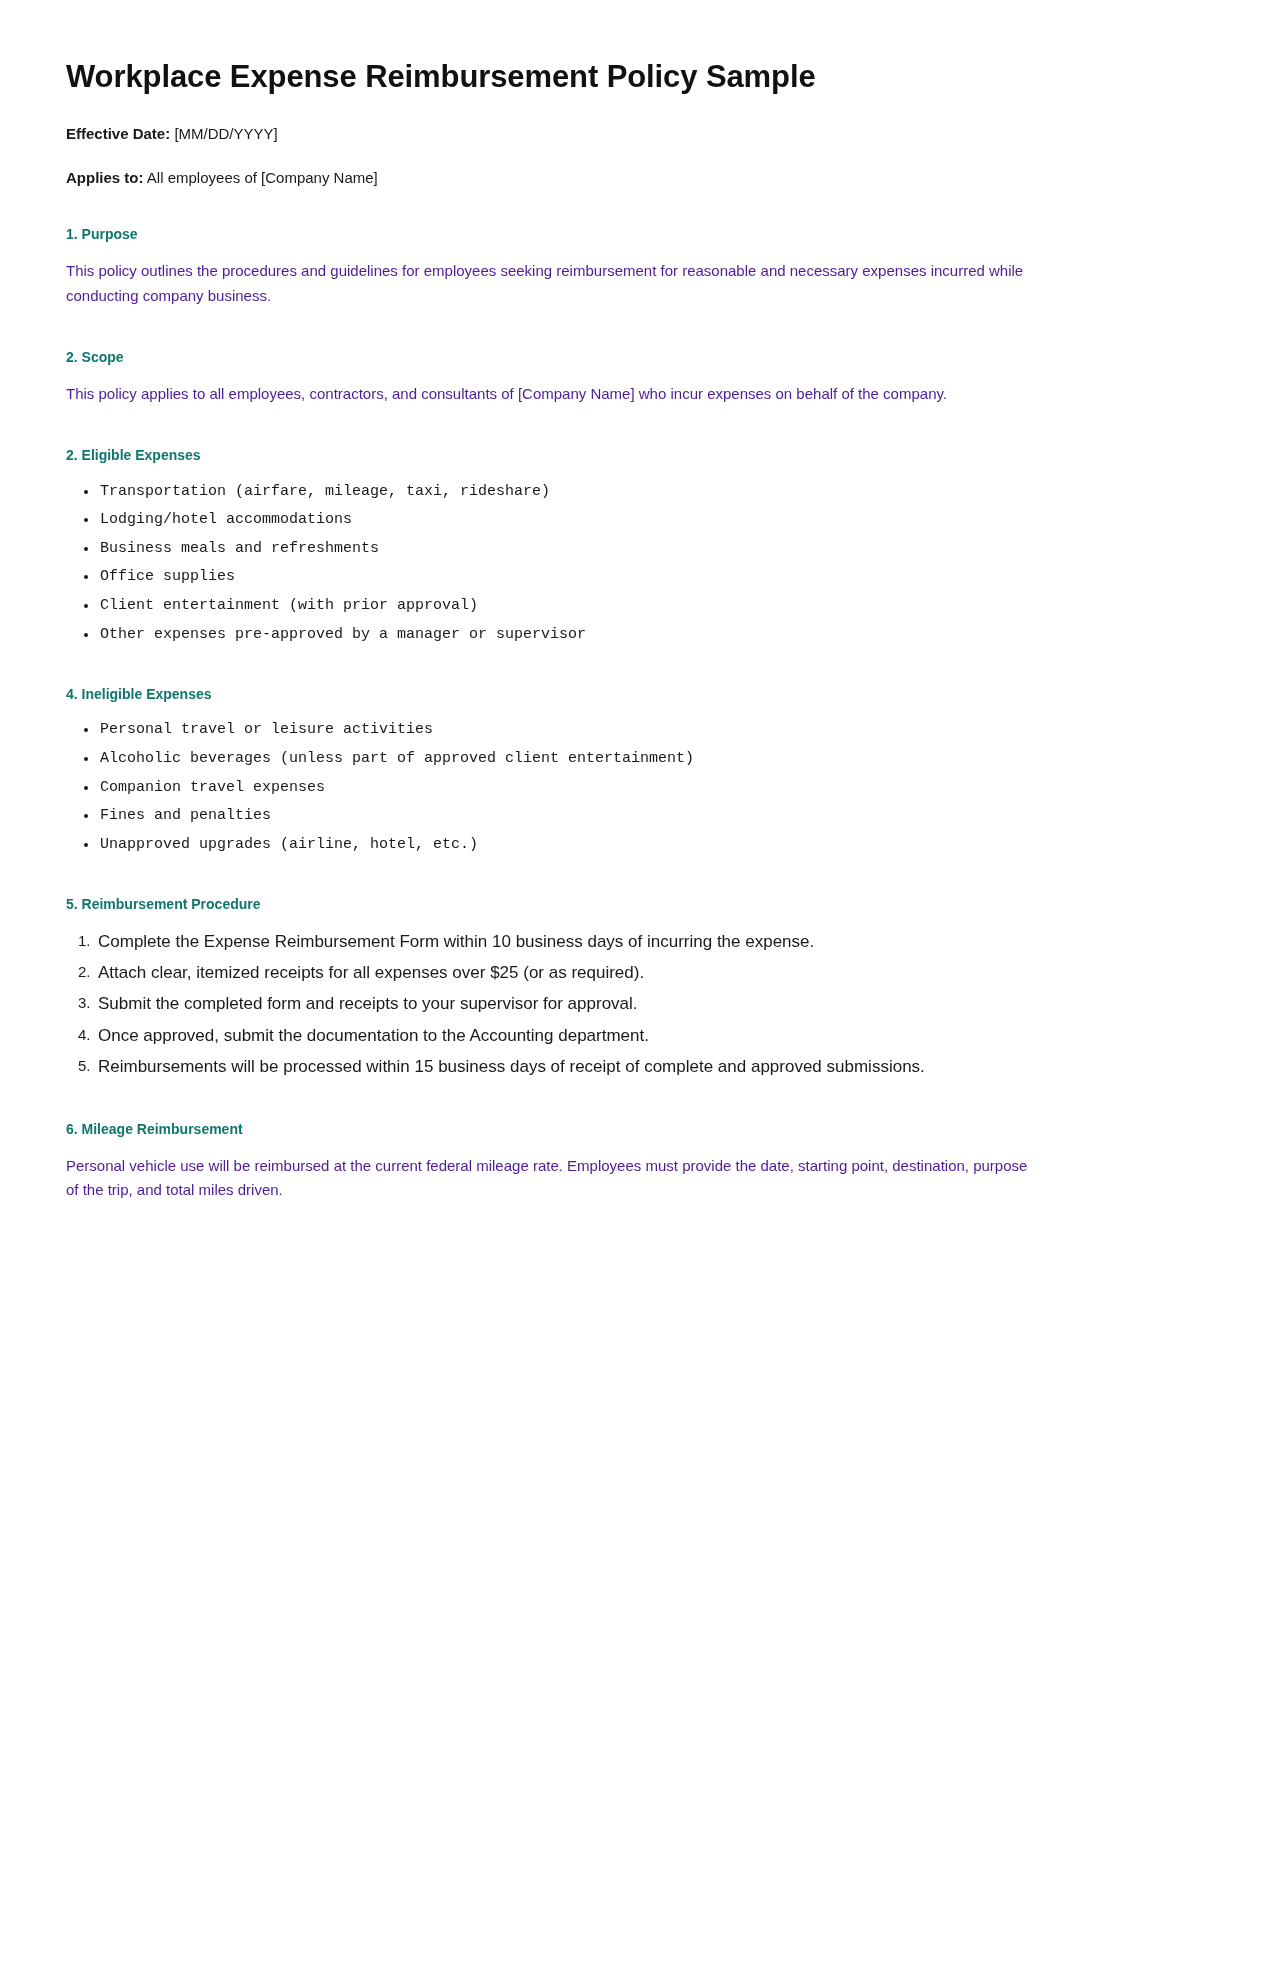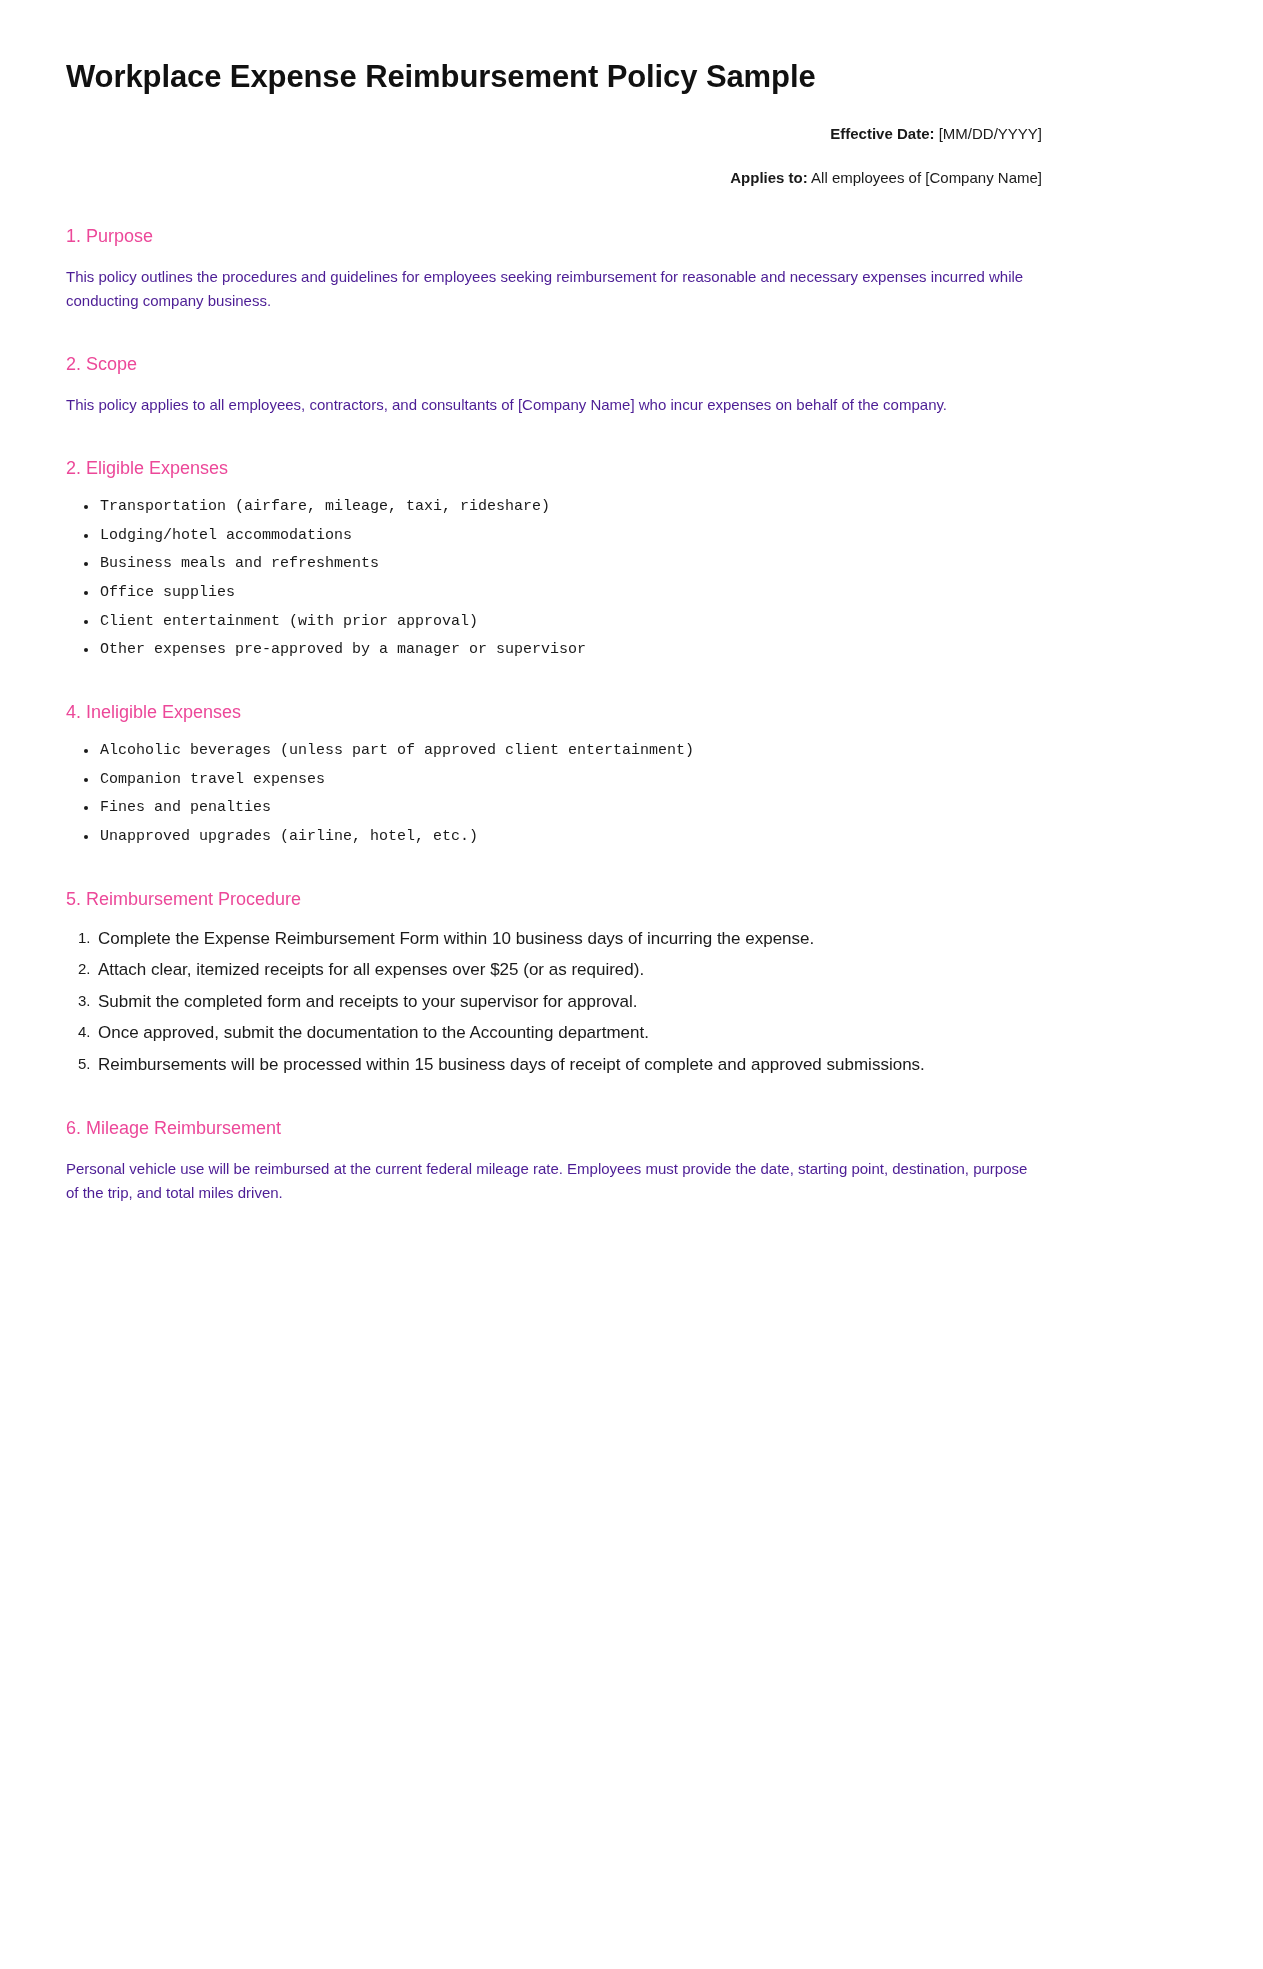--- a/index.html
+++ b/index.html
@@ -27,37 +27,36 @@
     line-height: 1.2;
     letter-spacing: -0.1px;
     margin: 0 0 28px 0;
     color: #111111;
   }
   .meta-line {
     font-size: 15px;
     line-height: 1.5;
     margin: 0 0 21px 0;
     color: #1a1a1a;
-    text-align: right;
   }
   .meta-label {
     font-weight: 700;
   }
   .meta-value {
     font-weight: 400;
   }
   .section {
     margin: 0;
   }
   .section-heading {
-    font-size: 18px;
-    font-weight: 400;
+    font-size: 14px;
+    font-weight: 700;
     line-height: 1.3;
     margin: 40px 0 16px 0;
-    color: #ec4899;
+    color: #0f766e;
   }
   .section:first-of-type .section-heading {
     margin-top: 36px;
   }
   .para {
     font-size: 15px;
     line-height: 1.62;
     margin: 0 0 6px 0;
     max-width: 1112px;
     color: #4c1d95;
@@ -144,20 +143,21 @@
       <li>Business meals and refreshments</li>
       <li>Office supplies</li>
       <li>Client entertainment (with prior approval)</li>
       <li>Other expenses pre-approved by a manager or supervisor</li>
     </ul>
   </section>
 
   <section class="section">
     <h2 class="section-heading">4. Ineligible Expenses</h2>
     <ul class="bullets">
+      <li>Personal travel or leisure activities</li>
       <li>Alcoholic beverages (unless part of approved client entertainment)</li>
       <li>Companion travel expenses</li>
       <li>Fines and penalties</li>
       <li>Unapproved upgrades (airline, hotel, etc.)</li>
     </ul>
   </section>
 
   <section class="section">
     <h2 class="section-heading">5. Reimbursement Procedure</h2>
     <ol class="numbers">

